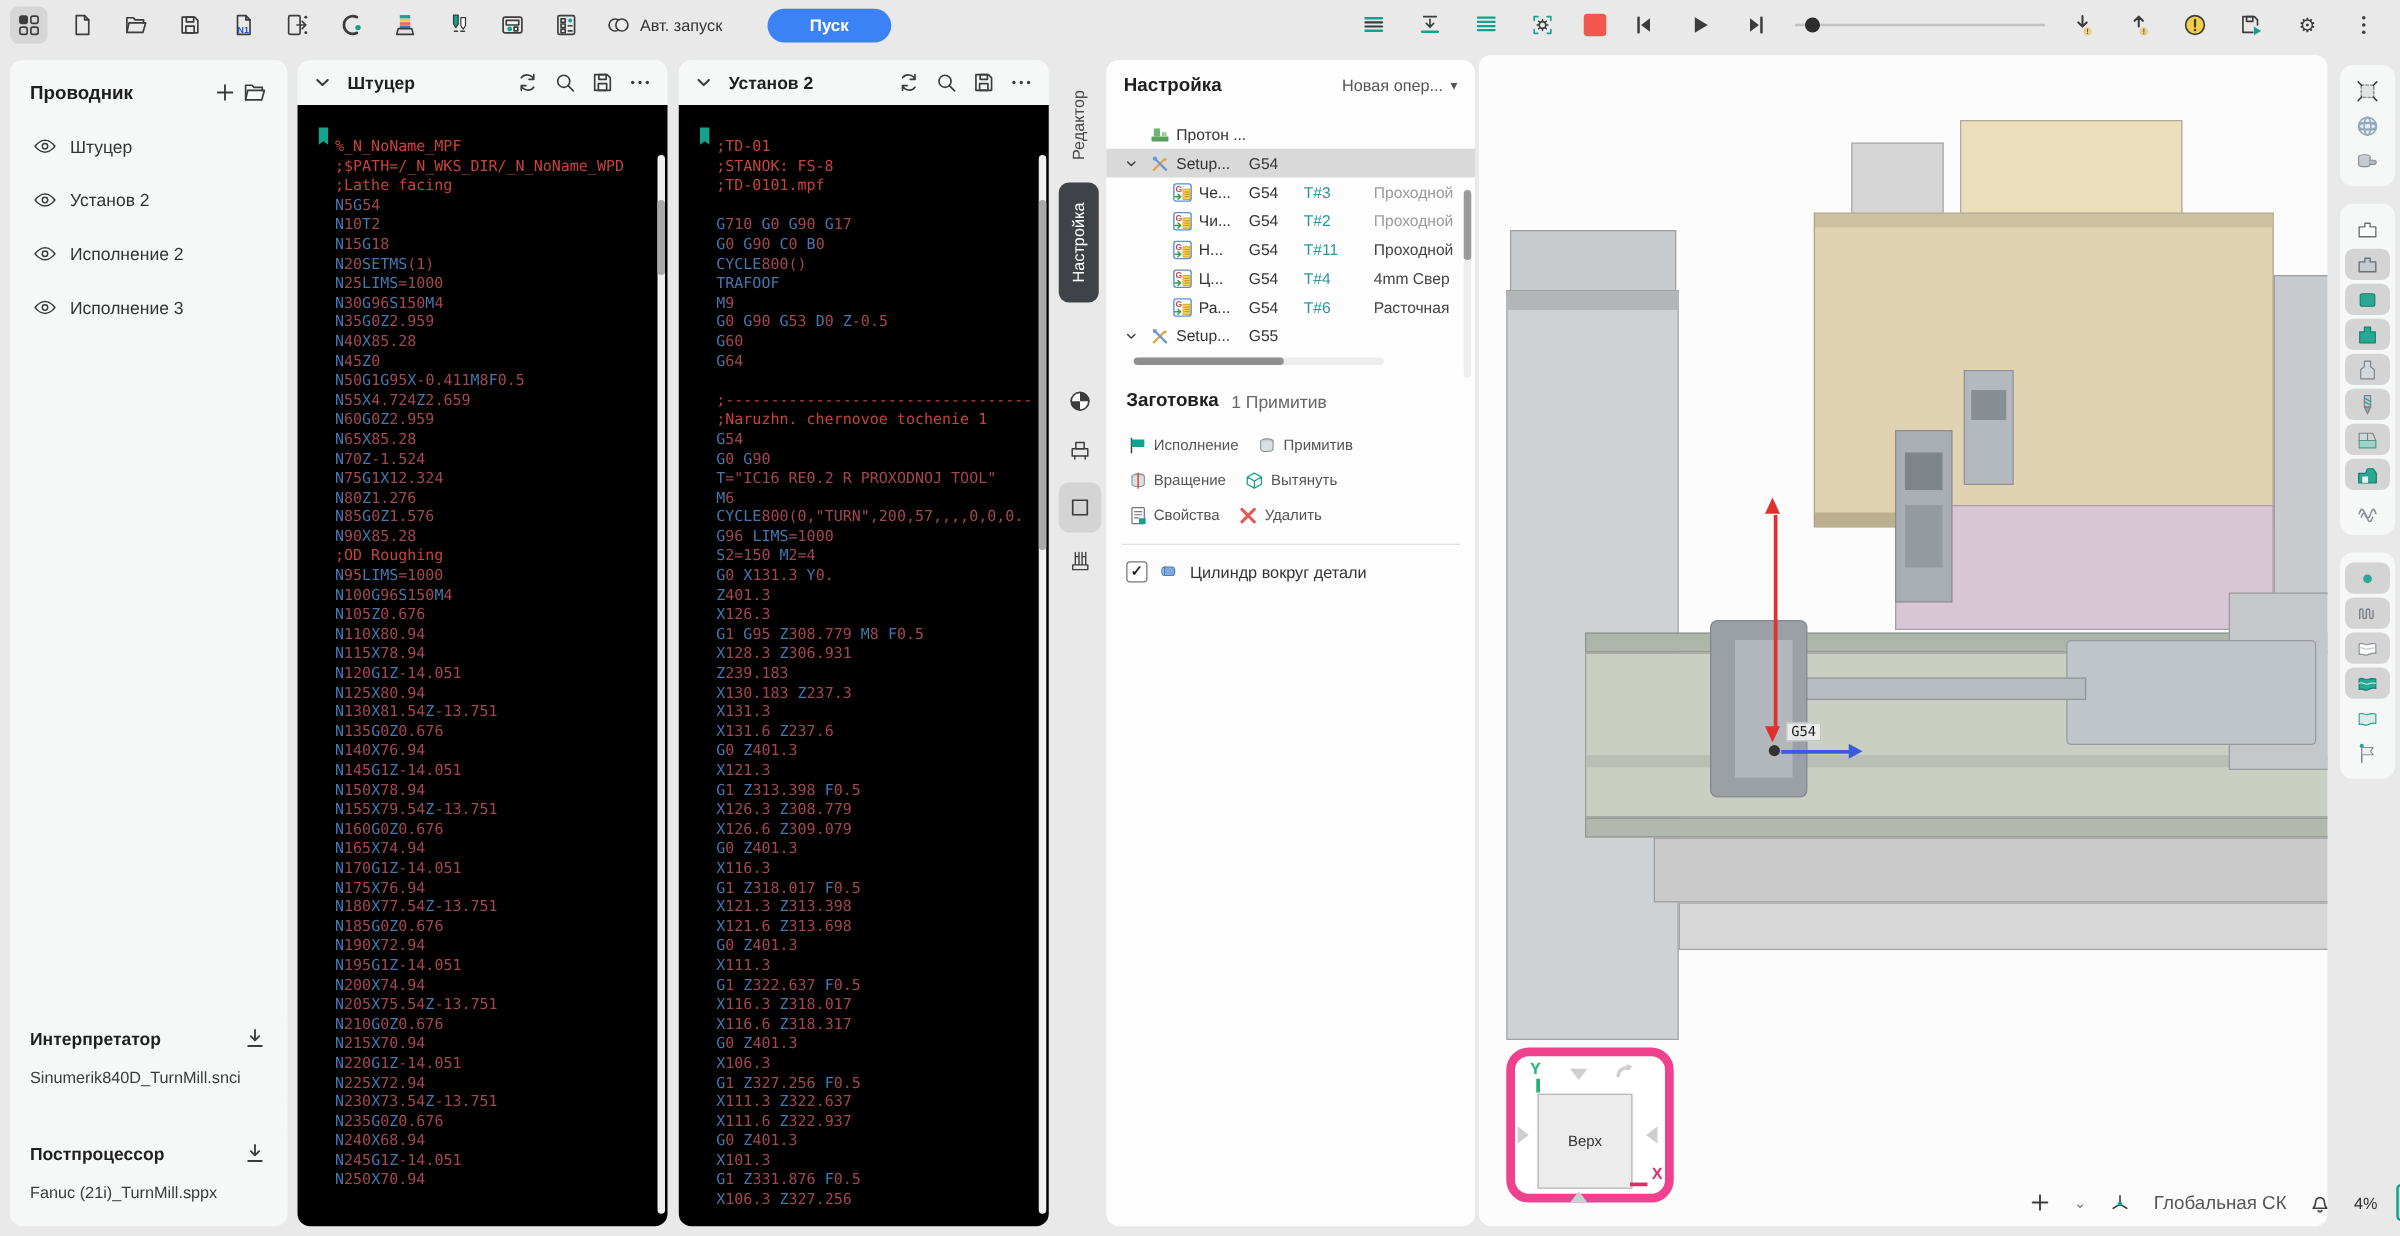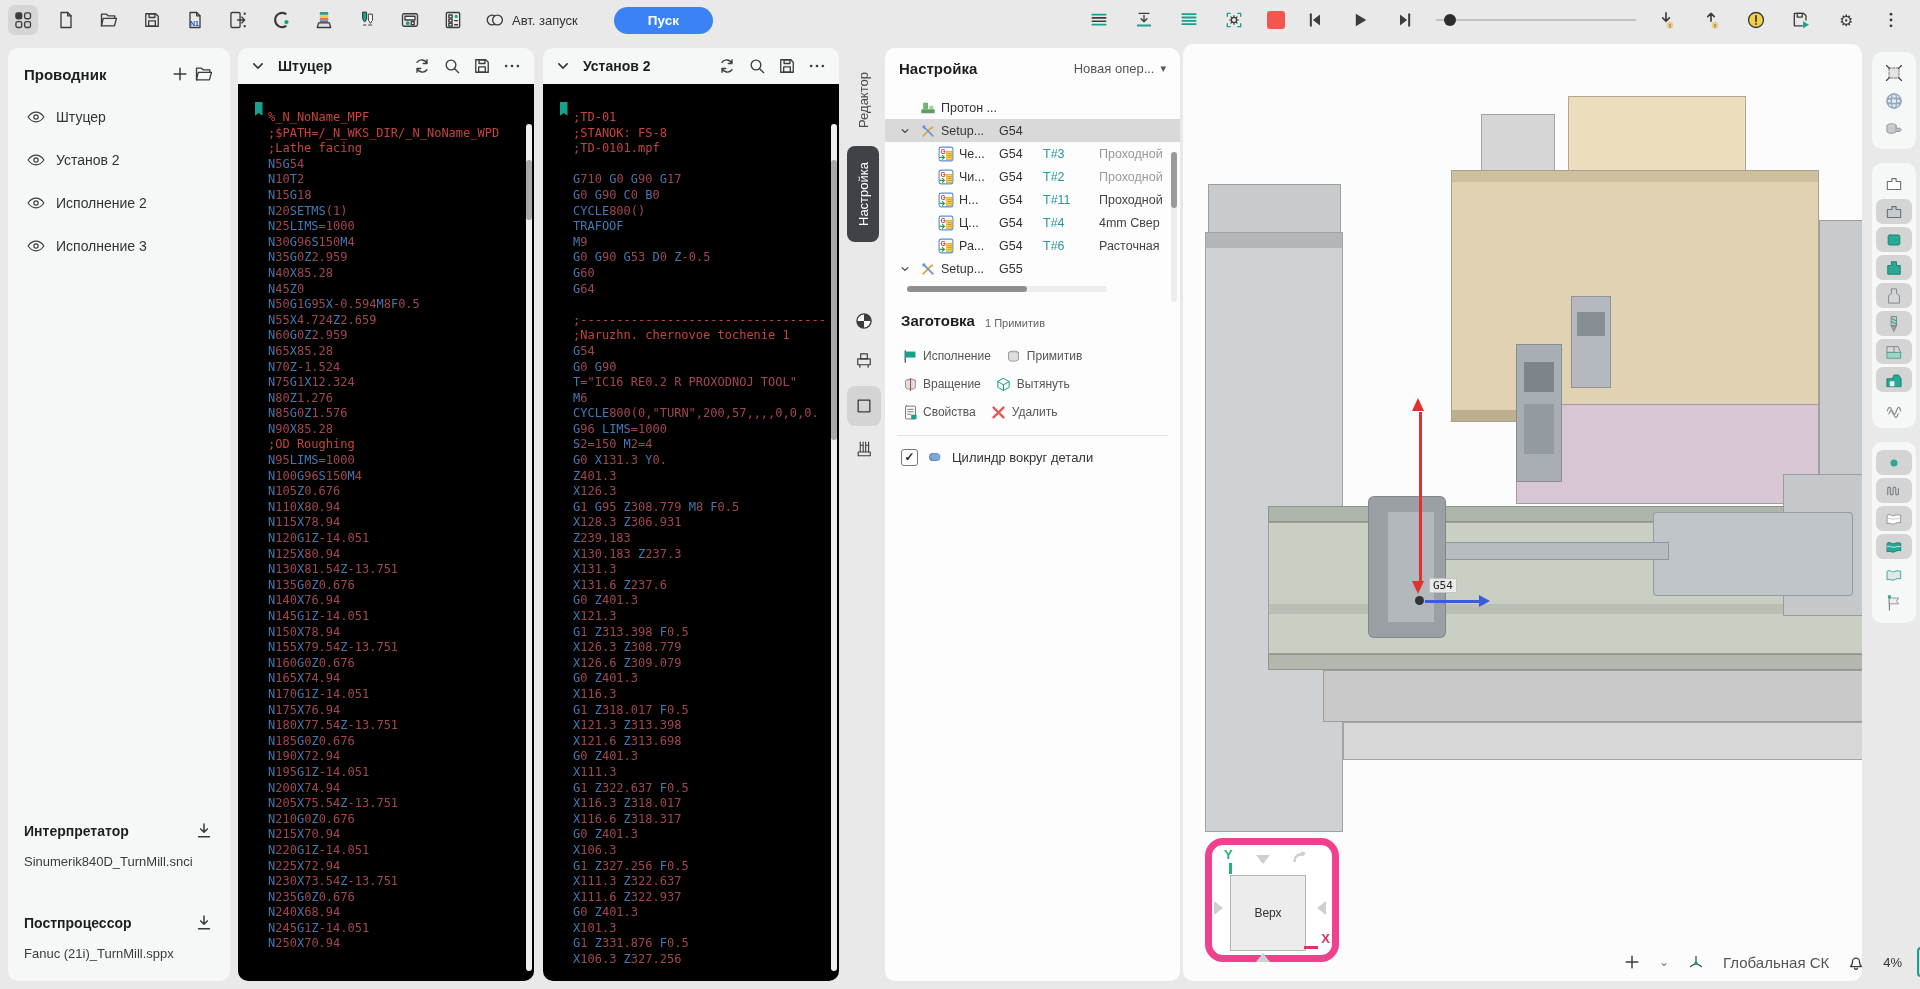--- a/index.html
+++ b/index.html
@@ -74,21 +74,21 @@
   .c-cs{width:44px;color:#333}
   .c-tool{width:56px;color:#2a96a0}
   .c-tname{flex:1;color:#444;overflow:hidden;white-space:nowrap}
   .c-tname.dim{color:#9a9a9a}
   .tree-vsb{position:absolute;right:3px;top:104px;width:6px;height:150px;background:#ededed;border-radius:3px}
   .tree-vsb div{width:6px;height:56px;background:#9a9a9a;border-radius:3px}
   .tree-hsb{position:absolute;left:22px;top:238px;width:200px;height:6px;background:#ededed;border-radius:3px}
   .tree-hsb div{width:120px;height:6px;background:#8f8f8f;border-radius:3px}
   #stock-sec{position:absolute;left:0;right:0;top:252px;padding:12px 16px 0 16px}
   .stock-head{display:flex;align-items:flex-end;gap:10px}
-  .stock-count{font-size:11px;color:#666}
+  .stock-count{font-size:14px;color:#666}
   #stock-btns{margin-top:18px;display:flex;flex-wrap:wrap;column-gap:14px;row-gap:10px;width:250px}
   .stock-btn{display:inline-flex;align-items:center;gap:4px;font-size:12px;color:#555;cursor:pointer;white-space:nowrap}
   .stock-btn .ic{width:18px;height:18px}
   .stock-btn .ic svg{width:17px;height:17px}
   .sep{height:1px;background:#e2e2e2;margin:14px -4px 0 -4px}
   .chk-row{display:flex;align-items:center;gap:8px;margin-top:12px;cursor:pointer}
   .chkbox{width:15px;height:15px;border:1.5px solid #777;border-radius:3px;background:#fff;
           display:inline-flex;align-items:center;justify-content:center;font-size:12px;color:#222;font-weight:bold}
   .chk-label{font-size:13px;color:#333}
   
@@ -446,21 +446,21 @@
           <div class="cl"><span class="cm">;Lathe facing</span></div>
           <div class="cl"><span class="kw">N</span><span class="nm">5</span><span class="kw">G</span><span class="nm">54</span></div>
           <div class="cl"><span class="kw">N</span><span class="nm">10</span><span class="kw">T</span><span class="nm">2</span></div>
           <div class="cl"><span class="kw">N</span><span class="nm">15</span><span class="kw">G</span><span class="nm">18</span></div>
           <div class="cl"><span class="kw">N</span><span class="nm">20</span><span class="kw">SETMS</span><span class="nm">(1)</span></div>
           <div class="cl"><span class="kw">N</span><span class="nm">25</span><span class="kw">LIMS</span><span class="nm">=1000</span></div>
           <div class="cl"><span class="kw">N</span><span class="nm">30</span><span class="kw">G</span><span class="nm">96</span><span class="kw">S</span><span class="nm">150</span><span class="kw">M</span><span class="nm">4</span></div>
           <div class="cl"><span class="kw">N</span><span class="nm">35</span><span class="kw">G</span><span class="nm">0</span><span class="kw">Z</span><span class="nm">2.959</span></div>
           <div class="cl"><span class="kw">N</span><span class="nm">40</span><span class="kw">X</span><span class="nm">85.28</span></div>
           <div class="cl"><span class="kw">N</span><span class="nm">45</span><span class="kw">Z</span><span class="nm">0</span></div>
-          <div class="cl"><span class="kw">N</span><span class="nm">50</span><span class="kw">G</span><span class="nm">1</span><span class="kw">G</span><span class="nm">95</span><span class="kw">X</span><span class="nm">-0.594</span><span class="kw">M</span><span class="nm">8</span><span class="kw">F</span><span class="nm">0.5</span></div>
+          <div class="cl"><span class="kw">N</span><span class="nm">50</span><span class="kw">G</span><span class="nm">1</span><span class="kw">G</span><span class="nm">95</span><span class="kw">X</span><span class="nm">-0.411</span><span class="kw">M</span><span class="nm">8</span><span class="kw">F</span><span class="nm">0.5</span></div>
           <div class="cl"><span class="kw">N</span><span class="nm">55</span><span class="kw">X</span><span class="nm">4.724</span><span class="kw">Z</span><span class="nm">2.659</span></div>
           <div class="cl"><span class="kw">N</span><span class="nm">60</span><span class="kw">G</span><span class="nm">0</span><span class="kw">Z</span><span class="nm">2.959</span></div>
           <div class="cl"><span class="kw">N</span><span class="nm">65</span><span class="kw">X</span><span class="nm">85.28</span></div>
           <div class="cl"><span class="kw">N</span><span class="nm">70</span><span class="kw">Z</span><span class="nm">-1.524</span></div>
           <div class="cl"><span class="kw">N</span><span class="nm">75</span><span class="kw">G</span><span class="nm">1</span><span class="kw">X</span><span class="nm">12.324</span></div>
           <div class="cl"><span class="kw">N</span><span class="nm">80</span><span class="kw">Z</span><span class="nm">1.276</span></div>
           <div class="cl"><span class="kw">N</span><span class="nm">85</span><span class="kw">G</span><span class="nm">0</span><span class="kw">Z</span><span class="nm">1.576</span></div>
           <div class="cl"><span class="kw">N</span><span class="nm">90</span><span class="kw">X</span><span class="nm">85.28</span></div>
           <div class="cl"><span class="cm">;OD Roughing</span></div>
           <div class="cl"><span class="kw">N</span><span class="nm">95</span><span class="kw">LIMS</span><span class="nm">=1000</span></div>

